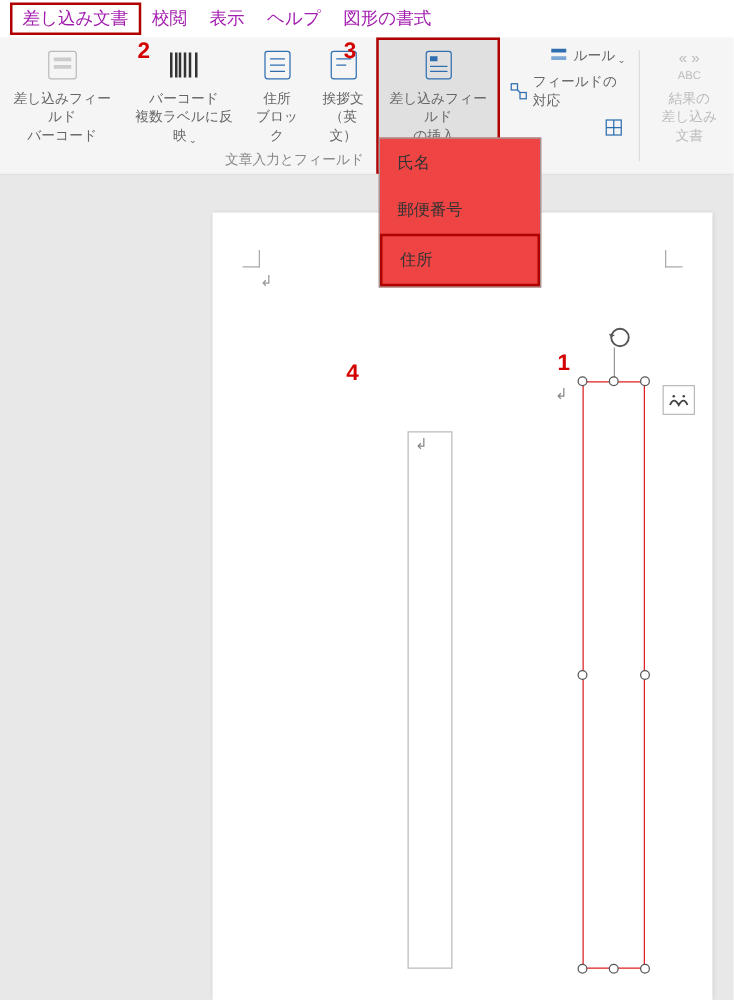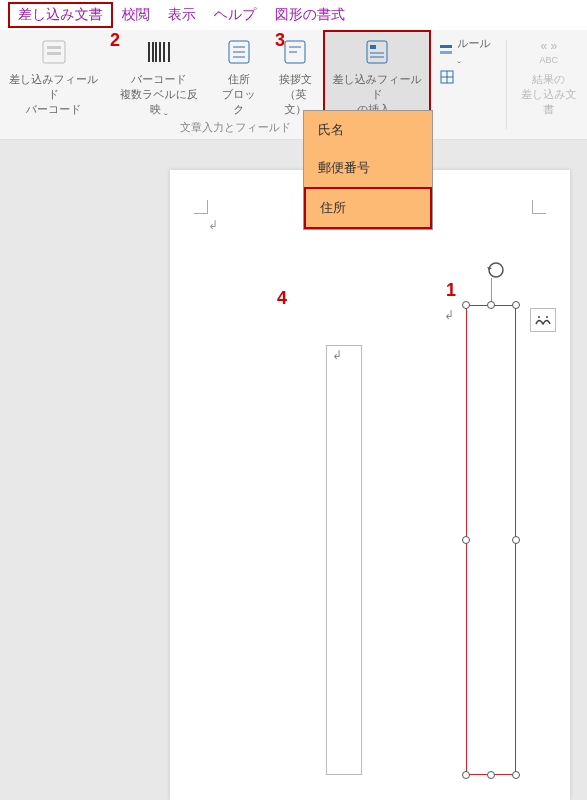--- a/index.html
+++ b/index.html
@@ -11,28 +11,28 @@
   .menuitem { padding: 4px 9px; font-size: 14px; color: #a21caf; cursor: default; }
   .menuitem.active { border: 2px solid #b00000; padding: 2px 8px; }
   .menuitem.blue { color: #a21caf; }
 
   
   .ribbon { height: 110px; background: #f5f5f5; border-bottom: 1px solid #e1e1e1; display: flex; position: relative; }
   .r-btn { display: flex; flex-direction: column; align-items: center; justify-content: flex-start; padding: 6px 8px 2px; text-align: center; line-height: 1.35; font-size: 11px; color: #666; }
   .r-btn.big { width: auto; }
   .r-btn .ico { width: 32px; height: 32px; display: flex; align-items: center; justify-content: center; margin-bottom: 4px; }
   .r-btn.highlight { background: #e0e0e0; border: 2px solid #b00000; padding: 4px 6px 0; }
-  .ribbon-group-right { display: flex; flex-direction: column; padding: 6px 8px; gap: 6px; font-size: 11px; color: #666; }
+  .ribbon-group-right { display: flex; flex-direction: column; padding: 6px 8px; gap: 6px; font-size: 11px; color: #666; align-items: flex-end; }
   .mini { display: flex; align-items: center; gap: 4px; }
   .mini .mico { width: 16px; height: 16px; display: inline-flex; align-items: center; justify-content: center; }
   .group-caption { position: absolute; bottom: 4px; font-size: 11px; color: #888; }
   .sep { width: 1px; background: #ddd; margin: 10px 4px; }
 
   
-  .dropdown { position: absolute; top: 110px; left: 303px; width: 130px; background: #fdba74; border: 1px solid #999; z-index: 50; }
+  .dropdown { position: absolute; top: 110px; left: 303px; width: 130px; background: #ef4444; border: 1px solid #999; z-index: 50; }
   .dropdown .item { padding: 10px 14px; font-size: 13px; color: #333; }
   .dropdown .item.sel { border: 2px solid #b00000; }
 
   
   .canvas-wrap { position: absolute; top: 140px; left: 0; right: 0; bottom: 0; background: #e8e8e8; }
   .page { position: absolute; top: 30px; left: 170px; width: 400px; height: 630px; background: #fff; box-shadow: 0 0 4px rgba(0,0,0,.15); }
   
   .corner { position: absolute; width: 14px; height: 14px; }
   .corner::before, .corner::after { content: ""; position: absolute; background: #aaa; }
   .corner.tl { top: 30px; left: 24px; }
@@ -146,20 +146,30 @@
           <svg width="14" height="14">
             <rect x="1" y="2" width="12" height="3" fill="#2f6fb0"></rect>
             <rect x="1" y="8" width="12" height="3" fill="#7aa7d6"></rect>
           </svg>
         </span>
       <span>ルール ˬ</span>
     </div>
     <div class="mini">
       <span class="mico">
           <svg width="14" height="14">
+            <rect x="1" y="1" width="5" height="5" fill="none" stroke="#2f6fb0"></rect>
+            <rect x="8" y="8" width="5" height="5" fill="none" stroke="#2f6fb0"></rect>
+            <line x1="6" y1="6" x2="8" y2="8" stroke="#2f6fb0"></line>
+          </svg>
+        </span>
+      <span>フィールドの対応</span>
+    </div>
+    <div class="mini">
+      <span class="mico">
+          <svg width="14" height="14">
             <rect x="1" y="1" width="12" height="12" fill="none" stroke="#2f6fb0"></rect>
             <line x1="1" y1="7" x2="13" y2="7" stroke="#2f6fb0"></line>
             <line x1="7" y1="1" x2="7" y2="13" stroke="#2f6fb0"></line>
           </svg>
         </span>
     </div>
   </div>
 
   <div class="sep"></div>
 

